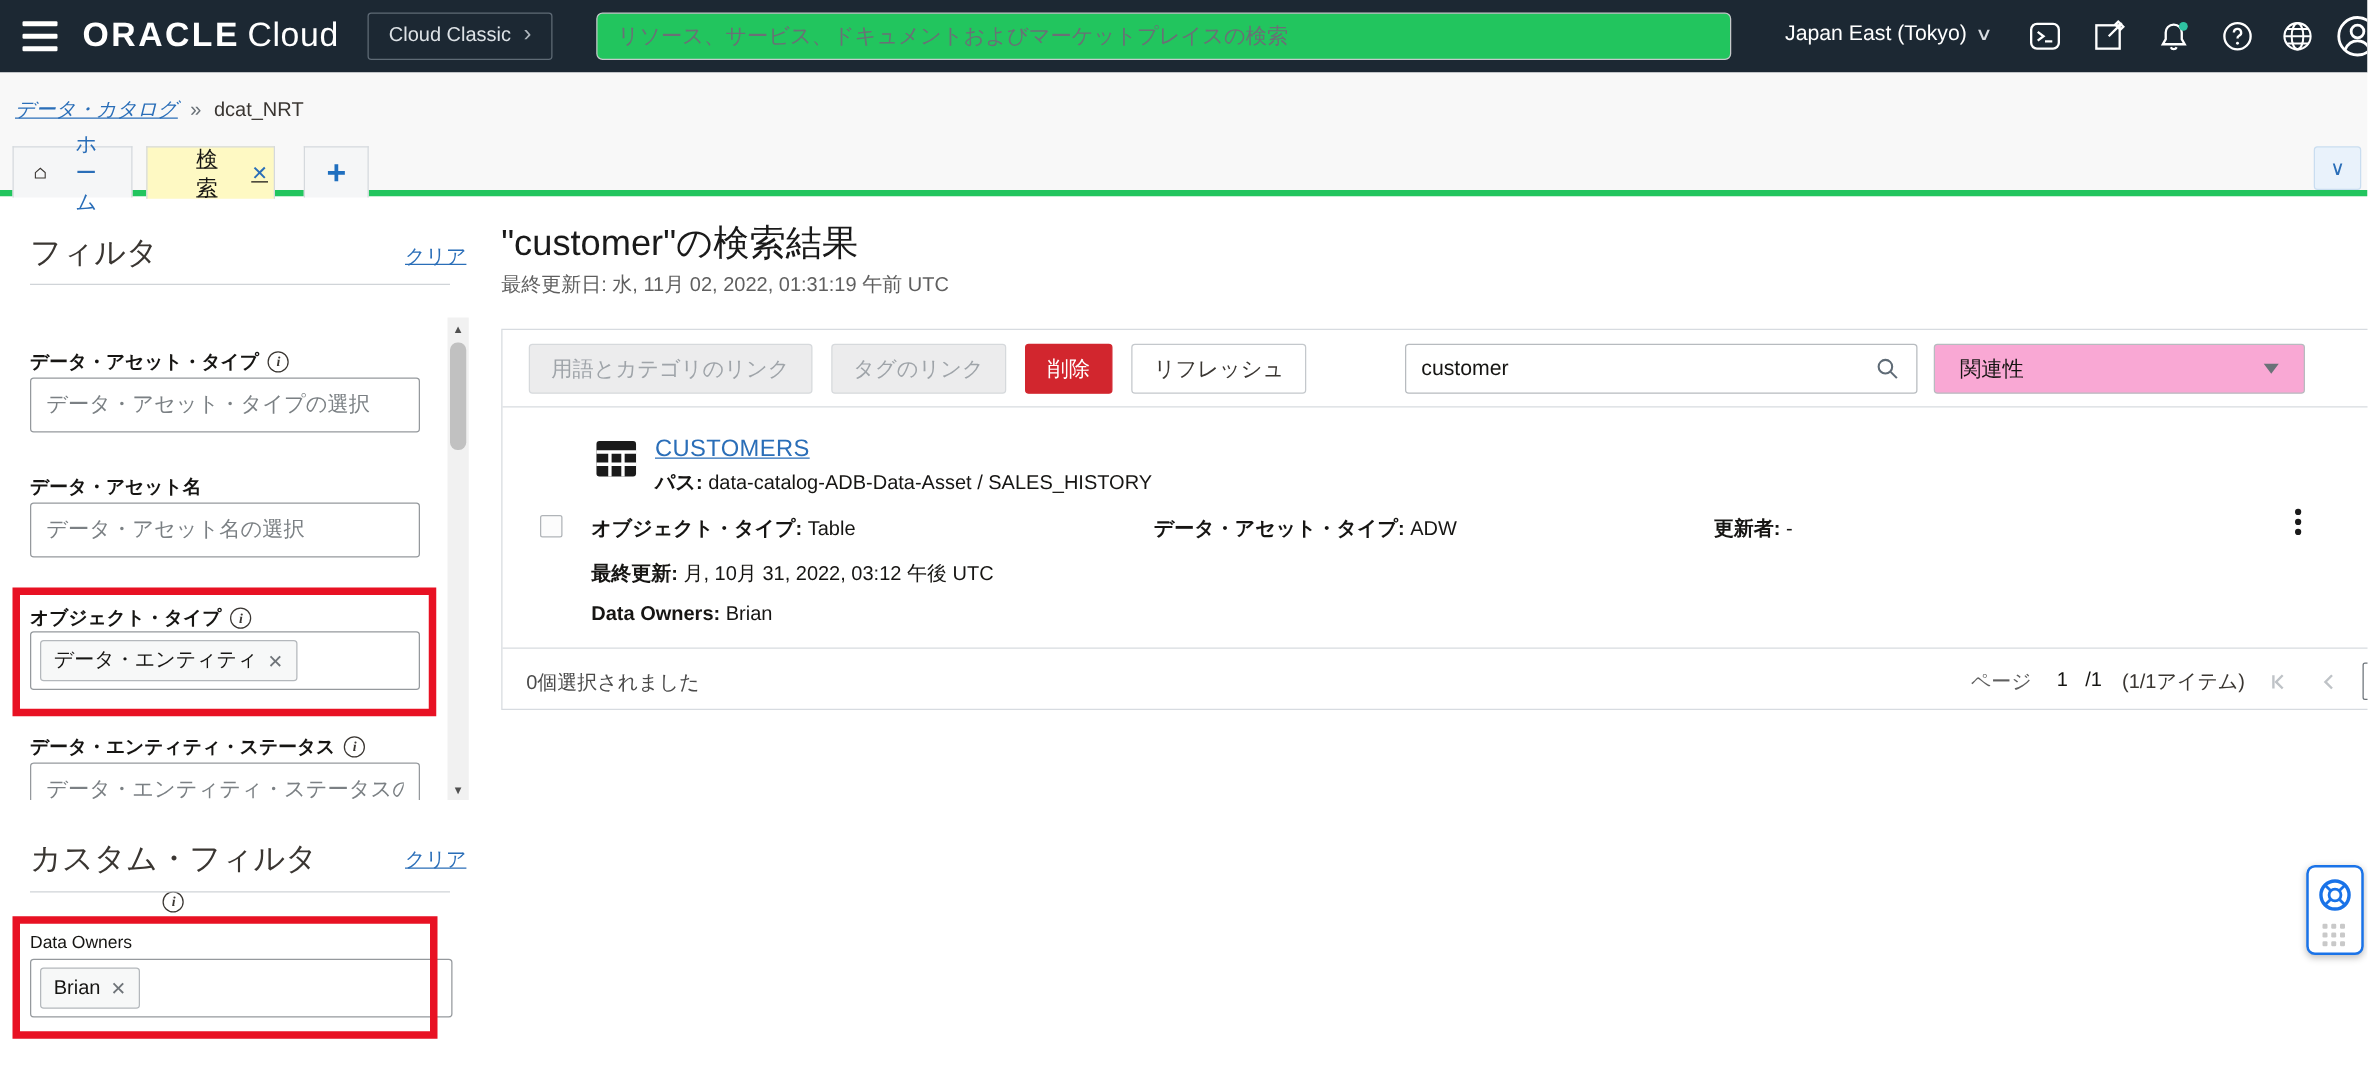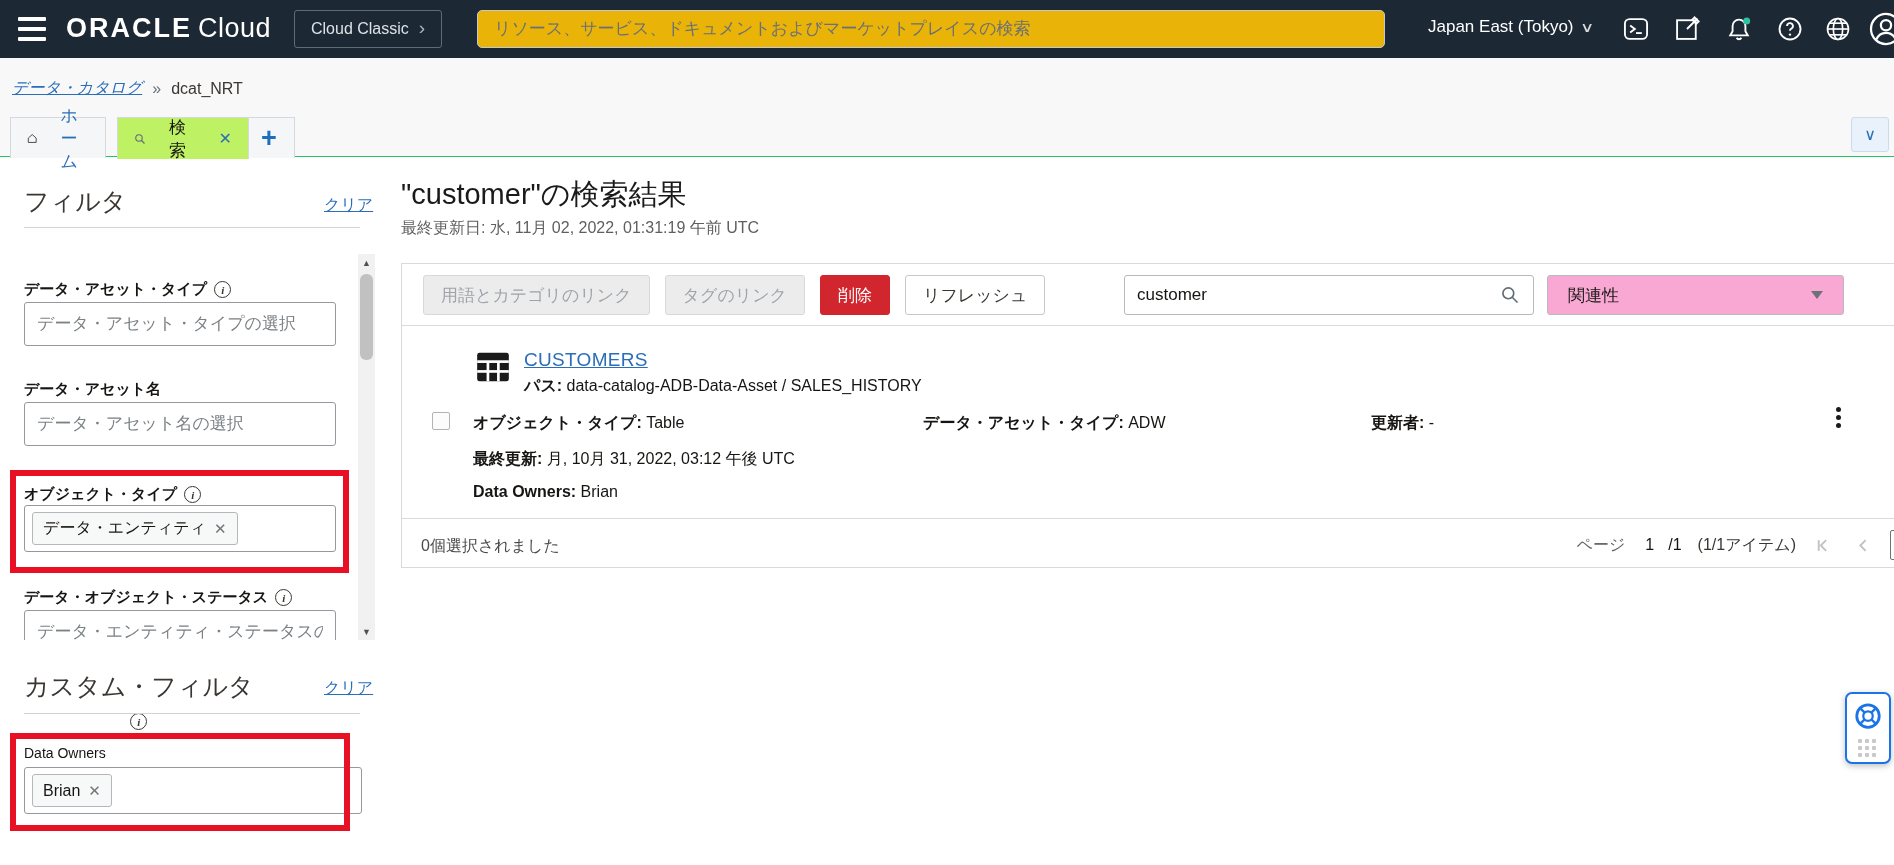--- a/index.html
+++ b/index.html
@@ -11,36 +11,36 @@
 
   
   .topbar { position:absolute; inset:0 0 auto 0; height:58px; background:#1c2833; display:flex; align-items:center; overflow:hidden; }
   .hamburger { position:absolute; left:18px; top:17px; width:28px; height:24px; display:flex; flex-direction:column; justify-content:space-between; cursor:pointer; }
   .hamburger span { display:block; height:4px; background:#fff; border-radius:1px; }
   .brand { position:absolute; left:66px; top:13px; font-size:27px; color:#fff; letter-spacing:.5px; white-space:nowrap; }
   .brand .b1 { font-weight:700; letter-spacing:2px; }
   .brand .b2 { font-weight:300; margin-left:6px; }
   .classic { position:absolute; left:294px; top:10px; height:38px; padding:0 16px; background:transparent; border:1px solid #5f6b76; border-radius:3px; color:#dde2e6; font-size:16px; display:flex; align-items:center; gap:10px; cursor:pointer; font-family:inherit; }
   .classic .chev { font-size:19px; color:#aeb6bd; transform:translateY(-1px); }
-  .topsearch { position:absolute; left:477px; top:10px; width:908px; height:38px; background:#eab308; border:1px solid #c6c9cb; border-radius:5px; padding:0 16px; font-size:17px; color:#161513; font-family:inherit; }
+  .topsearch { position:absolute; left:477px; top:10px; width:908px; height:38px; background:#22c55e; border:1px solid #c6c9cb; border-radius:5px; padding:0 16px; font-size:17px; color:#161513; font-family:inherit; }
   .topsearch::placeholder { color:#6a7076; }
   .region { position:absolute; left:1428px; top:17px; color:#fff; font-size:17px; display:flex; align-items:center; gap:8px; cursor:pointer; white-space:nowrap; }
   .region .chev { font-size:14px; color:#d8dde2; transform:scaleX(1.4); }
   .topicon { position:absolute; top:15px; width:28px; height:28px; cursor:pointer; }
   .avatar-clip { position:absolute; left:1868px; top:11px; width:36px; height:36px; }
 
   
-  .subhead { position:absolute; left:0; top:58px; width:1894px; height:99px; background:#f8f8f8; border-bottom:1px solid #22c55e; }
+  .subhead { position:absolute; left:0; top:58px; width:1894px; height:99px; background:#f8f8f8; border-bottom:5px solid #22c55e; }
   .crumbs { position:absolute; left:12px; top:20px; font-size:16px; display:flex; align-items:center; gap:10px; }
   .crumb-link { color:#2a6eb8; text-decoration:underline; font-style:italic; cursor:pointer; }
   .crumb-sep { color:#6b7278; }
   .crumb-cur { color:#3a3632; }
   .tab { position:absolute; top:59px; height:41px; border:1px solid #d5d9dd; border-bottom:none; background:#f5f6f7; display:flex; align-items:center; gap:23px; padding:0 16px; font-size:17px; cursor:pointer; }
   .tab-home { left:10px; width:96px; color:#2a6eb8; }
-  .tab-search { left:117px; width:132px; background:#bef264; color:#161513; height:42px; z-index:2; }
+  .tab-search { left:117px; width:103px; background:#fef9c3; color:#161513; height:42px; z-index:2;text-decoration:underline; }
   .tab-search .tclose { color:#2a6eb8; font-weight:700; font-size:16px; margin-left:4px; cursor:pointer; }
   .tab-plus { left:243px; width:52px; justify-content:center; color:#1f6fbf; font-size:27px; font-weight:600; }
   .collapse-btn { position:absolute; left:1851px; top:59px; width:38px; height:35px; background:#e9f2fb; border:1px solid #c9ddf0; border-radius:3px; color:#2a6eb8; font-size:16px; display:flex; align-items:center; justify-content:center; cursor:pointer; }
 
   
   .side-h1 { font-size:25px; color:#3a3632; font-weight:400; }
   .clear-link { color:#2a6eb8; font-size:16px; text-decoration:underline; cursor:pointer; }
   .hr { position:absolute; height:1px; background:#d0d4d8; }
   .lbl { font-size:15px; font-weight:700; color:#161513; display:flex; align-items:center; gap:7px; white-space:nowrap; }
   .info-i { display:inline-flex; align-items:center; justify-content:center; width:17px; height:17px; border:1.4px solid #3a3632; border-radius:50%; font:italic 700 11px "Liberation Serif",serif; color:#3a3632; }
@@ -197,21 +197,21 @@
         <span class="info-i">i</span>
       </div>
       <div class="chipbox" style="left:24px;top:251px;width:312px;">
         <span class="chip">
           <span>データ・エンティティ</span>
           <span class="x">✕</span>
         </span>
       </div>
 
       <div class="abs lbl" style="left:24px;top:334px;">
-        <span>データ・オブジェクト・ステータス</span>
+        <span>データ・エンティティ・ステータス</span>
         <span class="info-i">i</span>
       </div>
       <input class="ginput" style="left: 24px; top: 356px;" placeholder="データ・エンティティ・ステータスの">
     </div>
 
     <div class="vscroll" style="top:97px;">
       <div class="arr" style="top:0;">▲</div>
       <div class="thumb"></div>
       <div class="arr" style="bottom:0;">▼</div>
     </div>

